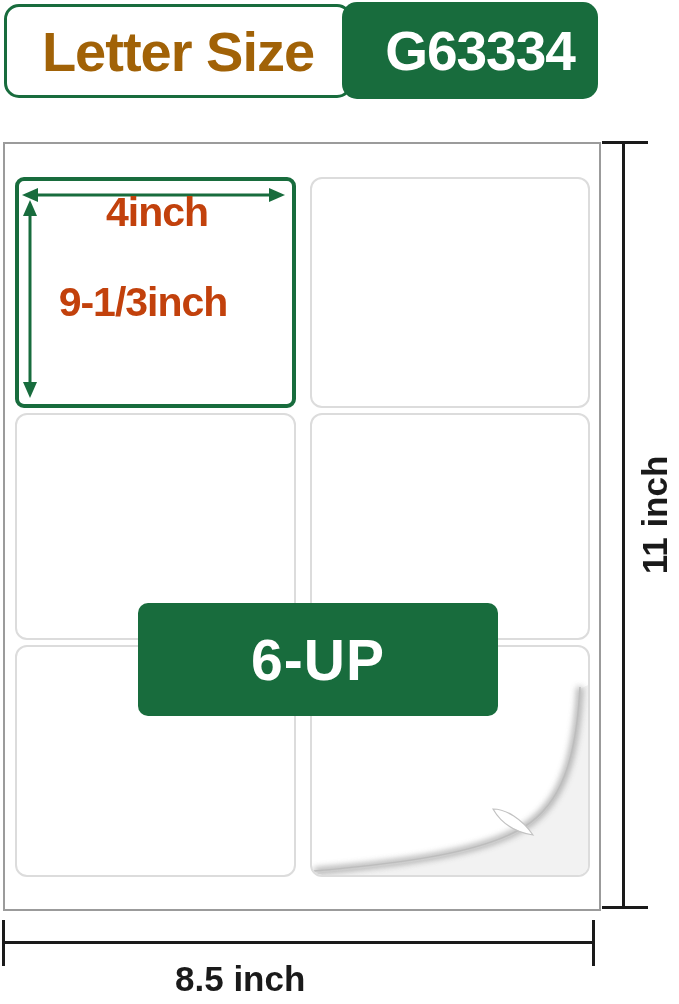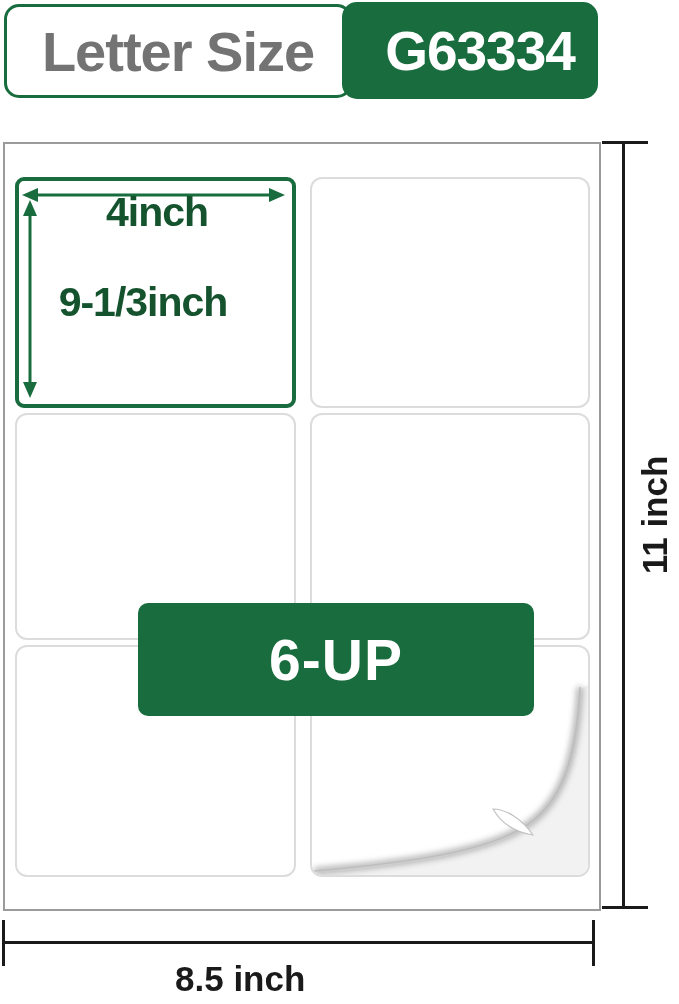--- a/index.html
+++ b/index.html
@@ -9,21 +9,21 @@
   }
   .abs{position:absolute;box-sizing:border-box;}
 
   
   .hdr-box{
     left:4px;top:4px;width:348px;height:94px;
     background:#ffffff;border:3px solid #186C3D;border-radius:15px;
     display:flex;align-items:center;justify-content:center;z-index:1;
   }
   .hdr-box span{
-    color:#737373;font-size:56px;font-weight:bold;letter-spacing:-1px;white-space:nowrap;
+    color:#a16207;font-size:56px;font-weight:bold;letter-spacing:-1px;white-space:nowrap;
   }
   .hdr-badge{
     left:342px;top:2px;width:256px;height:97px;
     background:#186C3D;border-radius:15px;
     display:flex;align-items:center;justify-content:center;z-index:2;padding-left:20px;
   }
   .hdr-badge span{
     color:#ffffff;font-size:55px;font-weight:bold;letter-spacing:-1px;white-space:nowrap;
   }
 
@@ -40,29 +40,29 @@
   .cell.c4{left:305px;top:269px;width:280px;height:227px;}
   .cell.c5{left:10px;top:501px;width:281px;height:232px;}
   .cell.c6{left:305px;top:501px;width:280px;height:232px;overflow:hidden;}
 
   
   .cell-hl{
     left:10px;top:33px;width:281px;height:231px;
     border:4px solid #186C3D;border-radius:9px;background:#ffffff;
   }
   .hl-label{
-    position:absolute;color:#14532d;font-weight:bold;font-size:41px;
+    position:absolute;color:#c2410c;font-weight:bold;font-size:41px;
     text-align:center;white-space:nowrap;letter-spacing:-1px;
   }
   .hl-w{left:32px;top:8px;width:212px;}
   .hl-h{left:4px;top:98px;width:240px;}
 
   
   .upbadge{
-    left:133px;top:459px;width:396px;height:113px;
+    left:133px;top:459px;width:360px;height:113px;
     background:#186C3D;border-radius:10px;z-index:3;
     display:flex;align-items:center;justify-content:center;
   }
   .upbadge span{color:#ffffff;font-size:57px;font-weight:bold;letter-spacing:1px;}
 
   
   .dim{background:#1a1a1a;}
   .dim-v{left:622px;top:141px;width:3px;height:768px;}
   .dim-v-cap-top{left:602px;top:141px;width:46px;height:3px;}
   .dim-v-cap-bot{left:602px;top:906px;width:46px;height:3px;}

